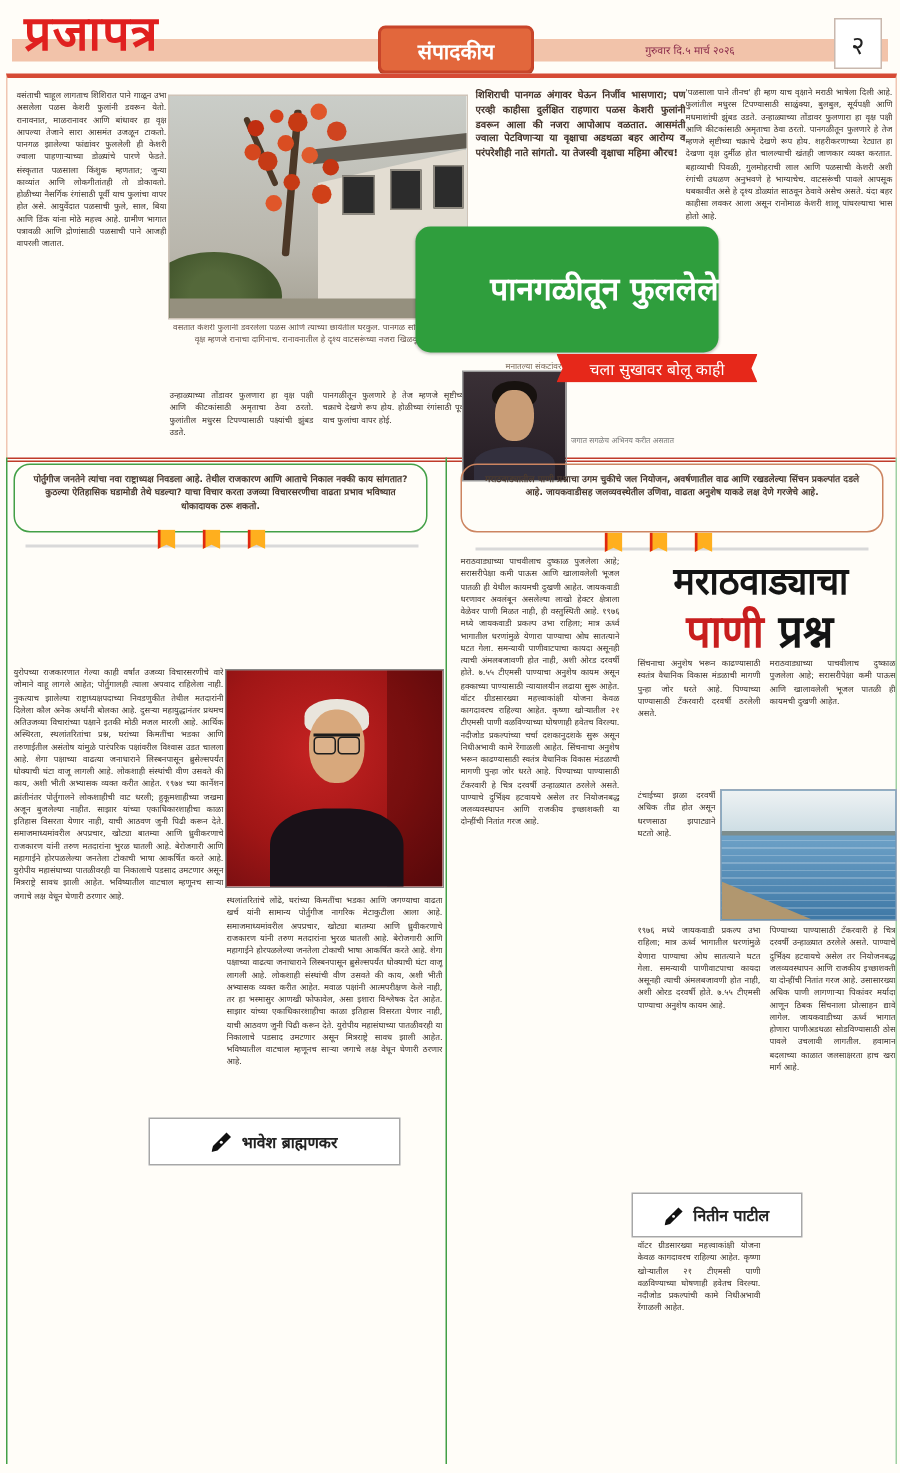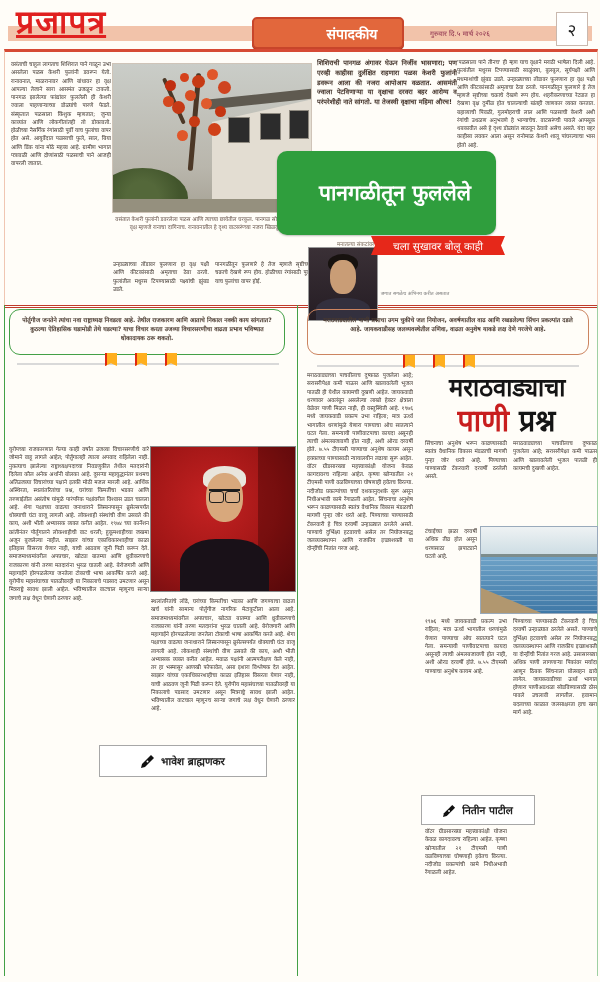--- a/index.html
+++ b/index.html
@@ -5,36 +5,36 @@
   html,body{margin:0;padding:0;}
   body{
     width:600px;height:982px;position:relative;overflow:hidden;
     background:#fffdf8;
     font-family:"DejaVu Sans","Liberation Sans",sans-serif;
     -webkit-font-smoothing:antialiased;
   }
   .abs{position:absolute;}
   
   .head-bar{left:8px;top:26px;width:584px;height:15px;background:#f2c3aa;}
-  .masthead{left:16px;top:0px;font-size:32px;font-weight:700;color:#e0201f;letter-spacing:1px;line-height:44px;text-decoration:underline;}
+  .masthead{left:16px;top:0px;font-size:32px;font-weight:700;color:#e0201f;letter-spacing:1px;line-height:44px;}
   .badge{left:252px;top:17px;width:100px;height:28px;background:#e2673c;border:2px solid #c8452a;border-radius:5px;
          color:#fff;font-weight:700;font-size:14px;display:flex;align-items:center;justify-content:center;
-         box-shadow:0 1px 0 #a93a20;padding-left:48px;}
+         box-shadow:0 1px 0 #a93a20;}
   .date-line{left:400px;top:29px;width:120px;font-size:7px;font-weight:400;color:#8a2a4a;text-align:center;}
   .pagenum{left:556px;top:12px;width:30px;height:32px;background:#fff;border:1px solid #c9b8ae;
            font-size:17px;color:#222;display:flex;align-items:center;justify-content:center;}
   
   .top-section{left:4px;top:49px;width:592px;height:253px;background:#fffdf8;
                border-top:3px solid #d64a35;border-bottom:3px double #c03a2a;
                border-left:1px solid #f0c6b2;border-right:1px solid #f0c6b2;}
   .col{font-size:5.5px;line-height:1.5;text-align:justify;color:#3c332c;overflow:hidden;}
   .bold-col{font-weight:700;color:#43332a;font-size:6.5px;}
   .caption{font-size:5.5px;line-height:1.45;text-align:center;color:#66534a;overflow:hidden;}
   .green-box{background:#2f9e3d;border-radius:10px;display:flex;flex-direction:column;
-             align-items:center;justify-content:center;box-shadow:0 1px 2px rgba(0,0,0,.25);padding-left:17px;}
+             align-items:flex-end;justify-content:center;box-shadow:0 1px 2px rgba(0,0,0,.25);}
   .green-box span{color:#fff;font-weight:700;font-size:21px;line-height:1.55;white-space:nowrap;}
   .tagline{font-size:5.5px;color:#7a6a5a;text-align:center;overflow:hidden;}
   .ribbon{background:#e6281a;color:#fff;font-weight:400;font-size:10.5px;display:flex;align-items:center;
           justify-content:center;clip-path:polygon(0 0,100% 0,97% 50%,100% 100%,0 100%,3% 50%);}
   .author-name{border-top:1.5px solid #3a3a3a;border-bottom:1.5px solid #3a3a3a;
                font-weight:700;font-size:13.5px;color:#111;display:flex;align-items:center;justify-content:center;}
   .tiny-caption{font-size:5px;color:#777;text-align:center;overflow:hidden;}
   
   .tree-photo{background:linear-gradient(180deg,#cacdc8 0%,#b9b6ac 70%,#a6a295 100%);overflow:hidden;box-shadow:0 0 0 1px #cfc4b8;}
   .tp-house{position:absolute;left:50%;top:24%;width:50%;height:76%;background:#e3ddd2;
@@ -107,21 +107,21 @@
     <div class="tp-trunk"></div>
     <div class="tp-branch"></div>
     <div class="tp-bloom"></div>
     <div class="tp-green"></div>
     <div class="tp-ground"></div>
   </div>
   <div class="abs caption" style="left:108px;top:164px;width:198px;height:40px;">वसंतात केशरी फुलांनी डवरलेला पळस आणि त्याच्या छायेतील घरकुल. पानगळ सोसून फुलणारा हा वृक्ष म्हणजे रानाचा दागिनाच. रानावनातील हे दृश्य वाटसरूंच्या नजरा खिळवून ठेवते.</div>
   <div class="abs col" style="left:108px;top:208px;width:96px;height:42px;">उन्हाळ्याच्या तोंडावर फुलणारा हा वृक्ष पक्षी आणि कीटकांसाठी अमृताचा ठेवा ठरतो. फुलांतील मधुरस टिपण्यासाठी पक्ष्यांची झुंबड उडते.</div>
   <div class="abs col" style="left:210px;top:208px;width:96px;height:42px;">पानगळीतून फुलणारे हे तेज म्हणजे सृष्टीच्या चक्राचे देखणे रूप होय. होळीच्या रंगांसाठी पूर्वी याच फुलांचा वापर होई.</div>
 
-  <div class="abs col bold-col" style="left:312px;top:7px;width:140px;height:90px;">शिशिराची पानगळ अंगावर घेऊन निर्जीव भासणारा; पण एरव्ही काहीसा दुर्लक्षित राहणारा पळस केशरी फुलांनी डवरून आला की नजरा आपोआप वळतात. आसमंती ज्वाला पेटविणाऱ्या या वृक्षाचा दरवरा बहर आरोग्य व परंपरेशीही नाते सांगतो. या तेजस्वी वृक्षाचा महिमा औरच!</div>
+  <div class="abs col bold-col" style="left:312px;top:7px;width:140px;height:90px;">शिशिराची पानगळ अंगावर घेऊन निर्जीव भासणारा; पण एरव्ही काहीसा दुर्लक्षित राहणारा पळस केशरी फुलांनी डवरून आला की नजरा आपोआप वळतात. आसमंती ज्वाला पेटविणाऱ्या या वृक्षाचा अडथळा बहर आरोग्य व परंपरेशीही नाते सांगतो. या तेजस्वी वृक्षाचा महिमा औरच!</div>
 
   <div class="abs green-box" style="left:272px;top:99px;width:202px;height:84px;">
     <span>पानगळीतून फुललेले</span>
   </div>
   <div class="abs tagline" style="left:282px;top:188px;width:184px;">मनातल्या संकटांवर मात करणारा आशावाद</div>
 
   <div class="abs portrait" style="left:304px;top:196px;width:68px;height:72px;">
     <div class="pr-hair"></div>
     <div class="pr-face"></div>
     <div class="pr-body"></div>

